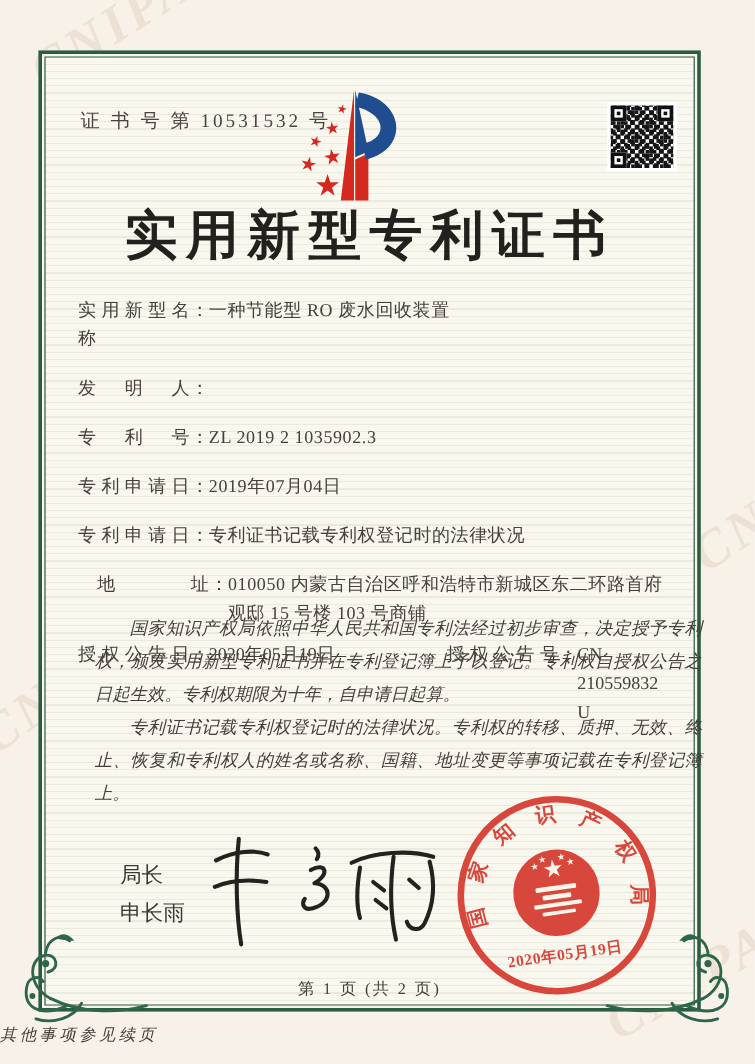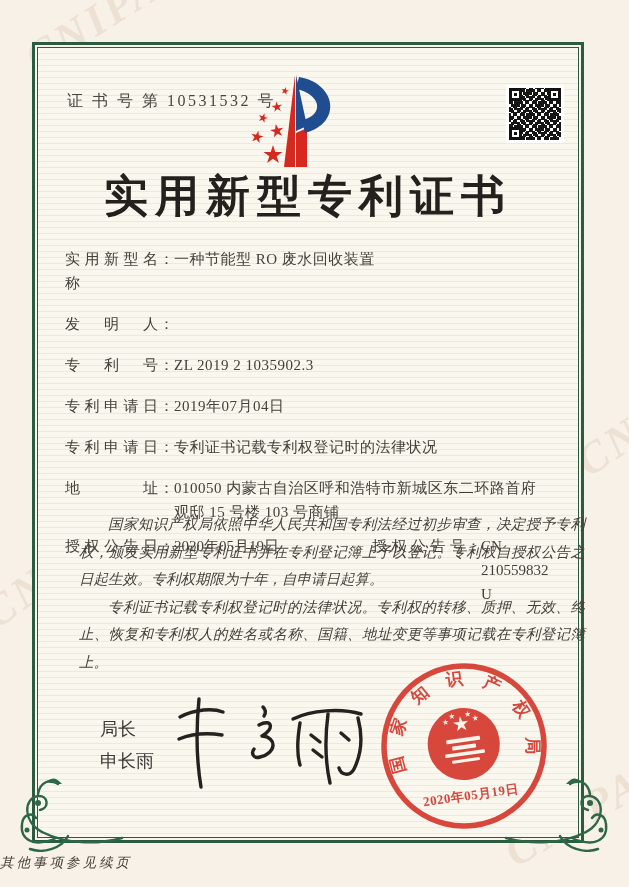--- a/index.html
+++ b/index.html
@@ -119,21 +119,21 @@
       <div class="frow">
         <span class="flabel">专利申请日</span>
           <span class="fcolon">：</span>
         <span class="fvalue">2019年07月04日</span>
       </div>
       <div class="frow">
         <span class="flabel">专利申请日</span>
           <span class="fcolon">：</span>
         <span class="fvalue">专利证书记载专利权登记时的法律状况</span>
       </div>
-      <div class="frow" style="margin-bottom:10px;">
+      <div class="frow" style="margin-bottom:10px;margin-left:16px;">
         <span class="flabel">地址</span>
           <span class="fcolon">：</span>
         <span class="fvalue" style="max-width:376px;">010050 内蒙古自治区呼和浩特市新城区东二环路首府观邸 15 号楼 103 号商铺</span>
       </div>
       <div class="frow">
         <span class="flabel">授权公告日</span>
           <span class="fcolon">：</span>
         <span style="flex:0 0 150px;">2020年05月19日</span>
         <span class="grow2">
           <span class="flabel">授权公告号</span>
@@ -192,20 +192,21 @@
             <rect x="-14" y="13" width="28" height="3" rx="1"></rect>
           </g>
           <defs>
             <path id="st2" d="M0,-1 L0.2245,-0.309 0.951,-0.309 0.363,0.118 0.588,0.809 0,0.382 -0.588,0.809 -0.363,0.118 -0.951,-0.309 -0.2245,-0.309 Z"></path>
           </defs>
         </g>
         <text y="54" text-anchor="middle" font-size="13" font-weight="bold" fill="#d63a2f" letter-spacing="0.5">2020年05月19日</text>
       </g>
     </svg>
 
+    <div class="pageno">第 1 页 (共 2 页)</div>
   </div>
 
   <svg class="flourish fl-r" viewBox="0 0 112 106">
     <g fill="none" stroke="#2e6648" stroke-width="2.4" stroke-linecap="round">
       <path d="M2 92 C28 99 58 98 82 86"></path>
       <path d="M82 86 C102 75 100 52 86 50 C76 49 74 62 84 64"></path>
       <path d="M68 92 C90 102 104 94 102 78 C101 68 92 66 88 72"></path>
       <path d="M56 90 C62 102 80 108 94 103"></path>
       <path d="M86 48 C84 36 74 32 66 38"></path>
     </g>

